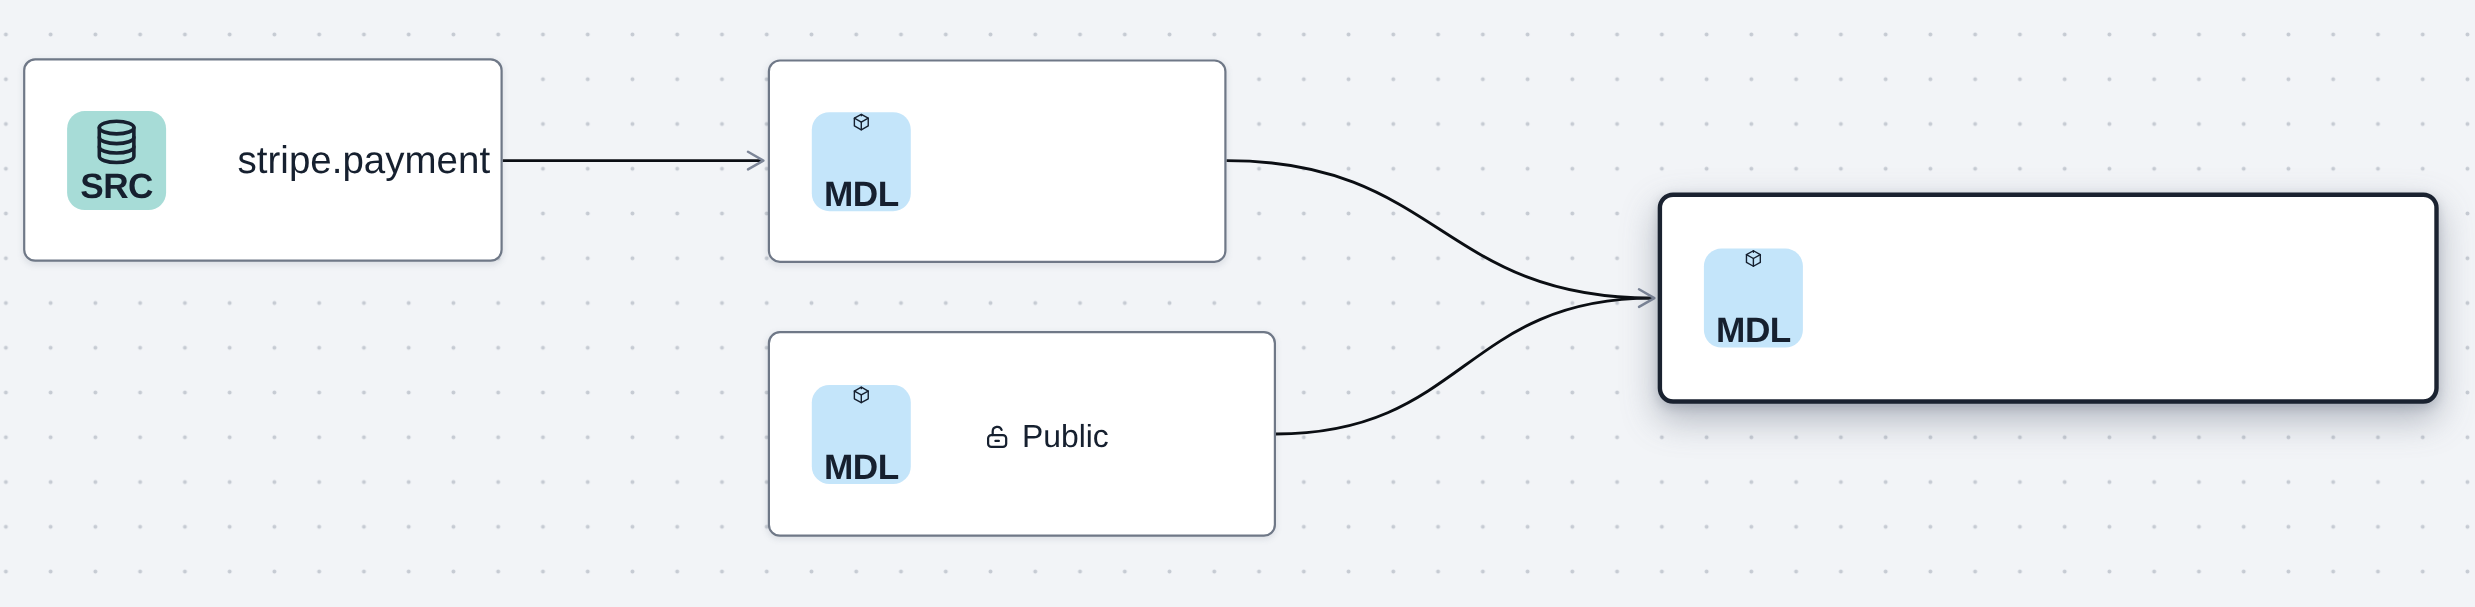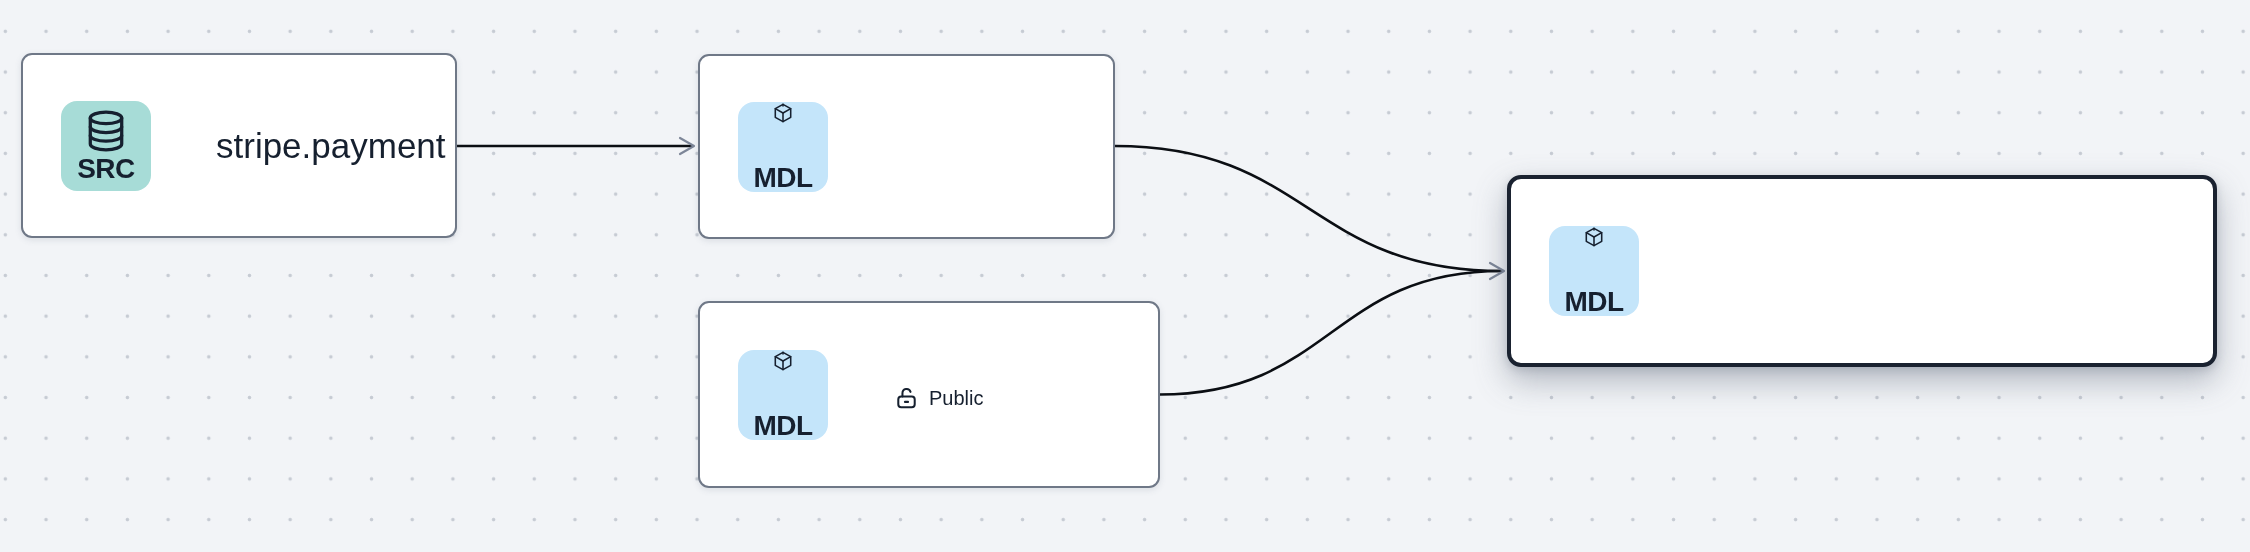--- a/index.html
+++ b/index.html
@@ -47,24 +47,24 @@
   }
   .badge{
     width:90px;height:90px;flex:none;
     border-radius:16px;
     display:flex;flex-direction:column;align-items:center;justify-content:center;
     gap:1px;color:var(--text);
   }
   .badge.src{background:var(--teal);}
   .badge.mdl{background:var(--blue);gap:40px;}
   .badge svg{display:block;}
-  .blabel{font-size:28px;font-weight:700;line-height:1;letter-spacing:-.5px;}
+  .blabel{font-size:32px;font-weight:700;line-height:1;letter-spacing:-.5px;}
   .ntext{display:flex;flex-direction:column;justify-content:flex-end;align-items:flex-start;margin-left:32px;}
   .title{font-size:35px;line-height:1.2;white-space:nowrap;color:var(--text);}
-  .sub{display:flex;align-items:center;gap:9px;margin-top:7px;font-size:20px;line-height:1.1;color:var(--text);}
+  .sub{display:flex;align-items:center;gap:9px;margin-top:7px;font-size:29px;line-height:1.1;color:var(--text);}
   .sub svg{display:block;flex:none;}
 </style>
 </head>
 <body>
 
 <svg class="edge-layer" viewBox="0 0 2250 552">
   <path class="edge-path" d="M 457 146 L 692 146"></path>
   <polyline class="arrow-head" points="680,138 694,146 680,154"></polyline>
   <path class="edge-path" d="M 1115 146 C 1309 146 1309 271 1502 271"></path>
   <path class="edge-path" d="M 1160 394.5 C 1331 394.5 1331 271 1502 271"></path>

